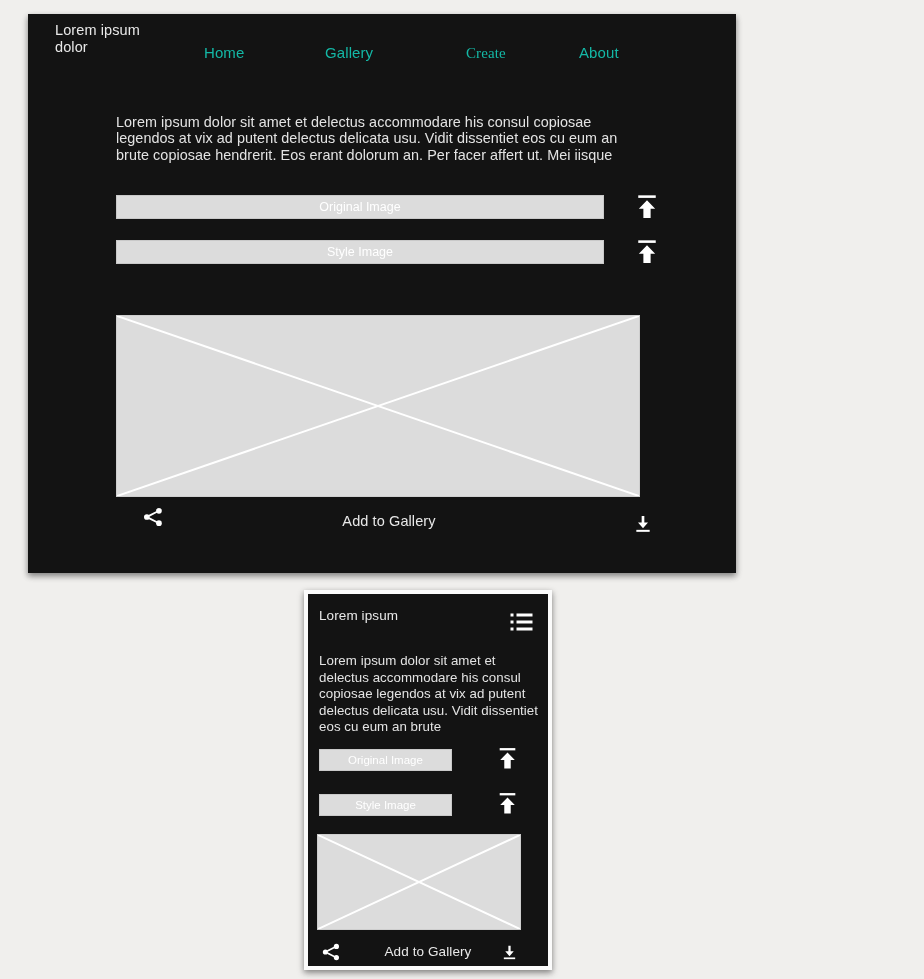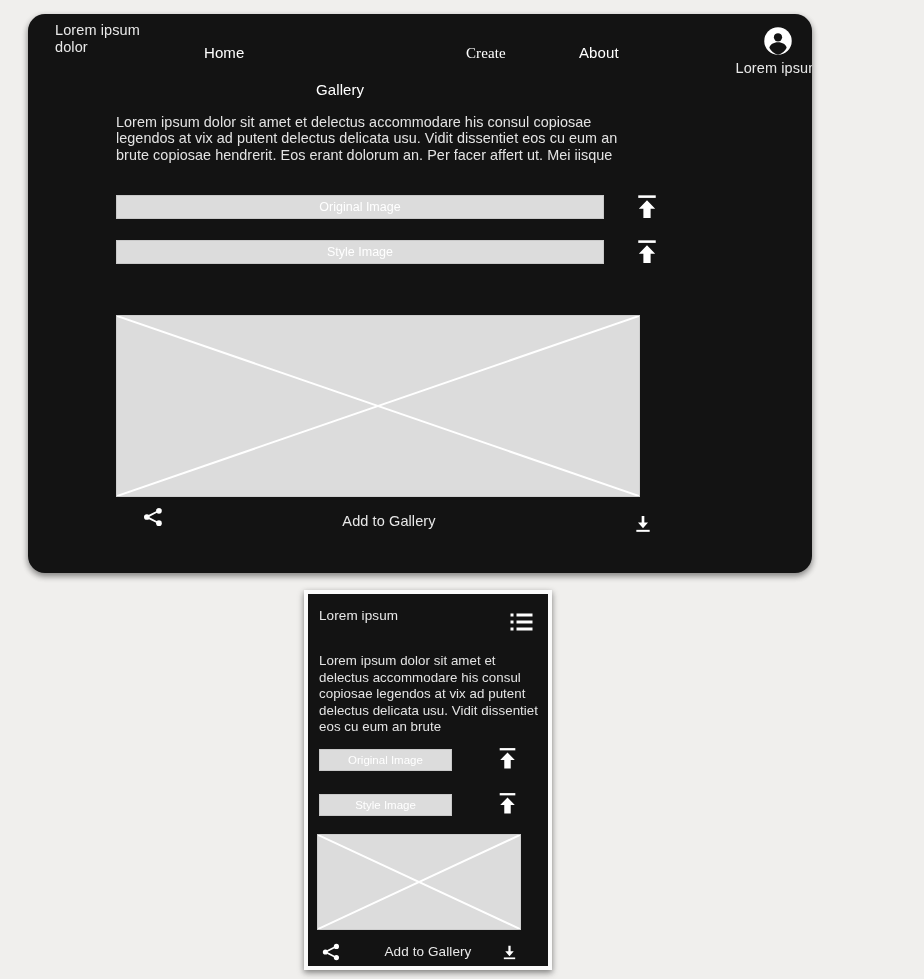--- a/index.html
+++ b/index.html
@@ -14,26 +14,25 @@
     font-family: "Liberation Sans", sans-serif;
     overflow: hidden;
     position: relative;
   }
 
   
   .desktop-panel {
     position: absolute;
     left: 28px;
     top: 14px;
-    width: 784px;
+    width: 708px;
     height: 559px;
     background: #131313;
     box-shadow: 0 3px 6px rgba(0,0,0,0.30), 0 3px 6px rgba(0,0,0,0.22);
     overflow: hidden;
-    border-radius: 17px;
   }
 
   .desktop-nav {
     position: absolute;
     left: 0; top: 0;
     width: 100%;
     height: 96px;
   }
 
   .brand {
@@ -43,29 +42,29 @@
     width: 120px;
     color: #e8e8e8;
     font-size: 14.5px;
     line-height: 17px;
     letter-spacing: 0.1px;
   }
 
   .nav-link {
     position: absolute;
     top: 30px;
-    color: #ffffff;
+    color: #14b8a6;
     font-size: 15px;
     line-height: 18px;
     letter-spacing: 0.1px;
     cursor: pointer;
     white-space: nowrap;
   }
   .nav-link.home    { left: 176px; }
-  .nav-link.gallery { left: 288px; margin-top: 37px; }
+  .nav-link.gallery { left: 297px; }
   .nav-link.create  { left: 438px; font-family: Liberation Serif, serif; }
   .nav-link.about   { left: 551px; }
 
   .account-block {
     position: absolute;
     left: 690px;
     top: 12px;
     width: 120px;
     text-align: center;
     cursor: pointer;

